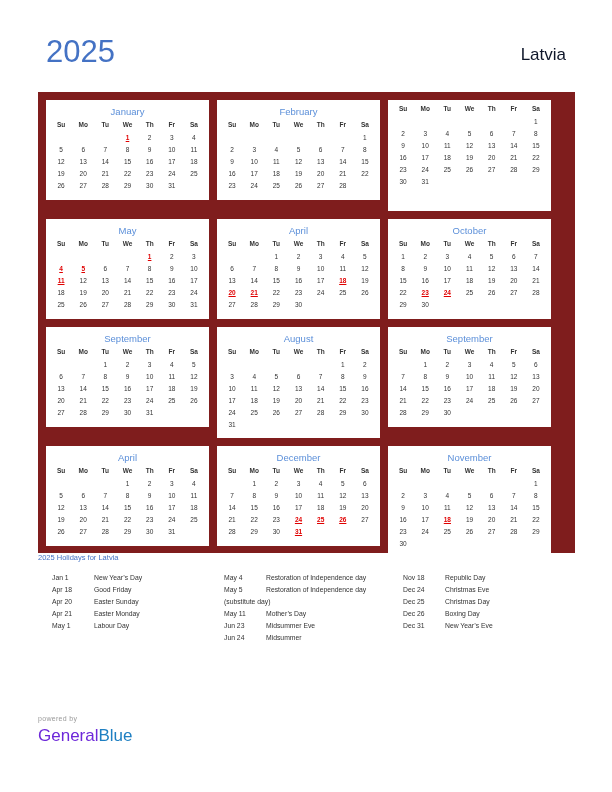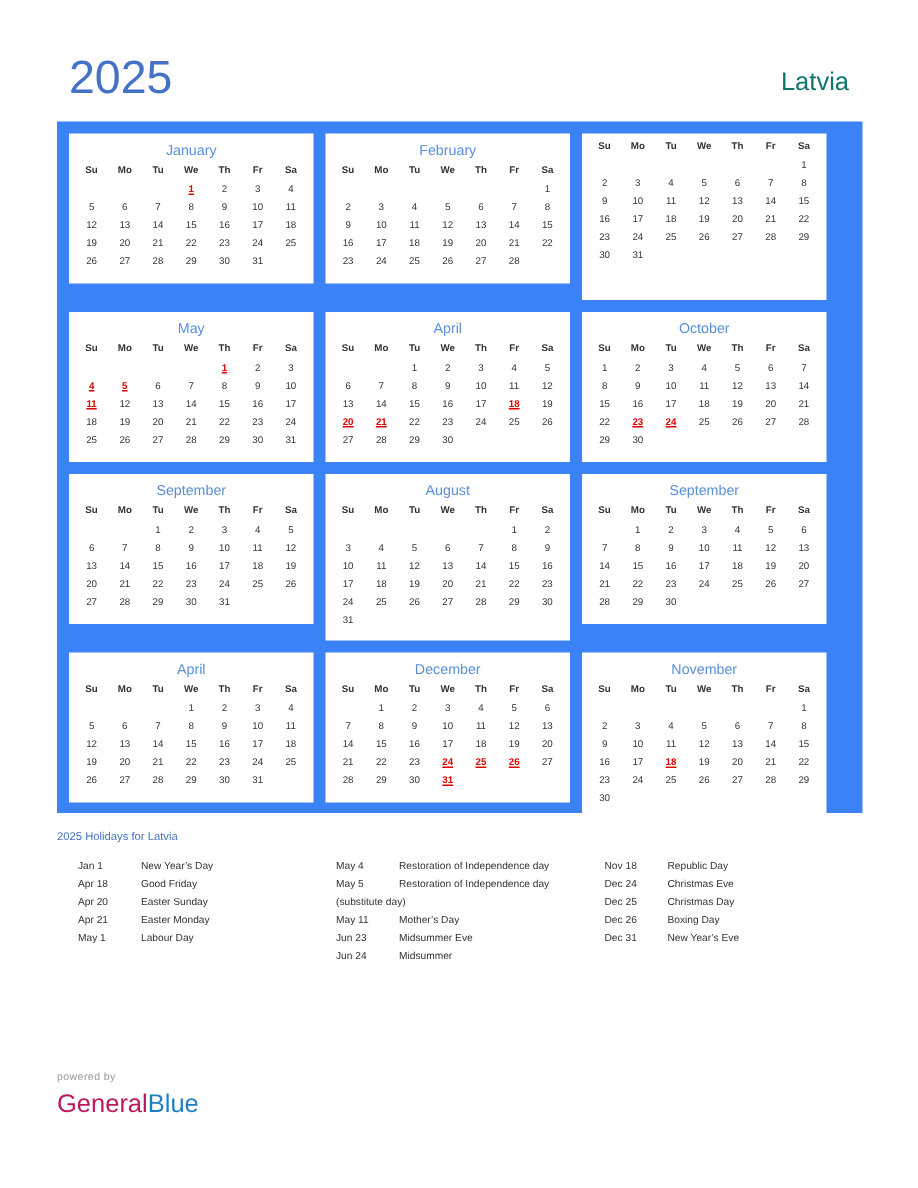--- a/index.html
+++ b/index.html
@@ -39,34 +39,34 @@
     color: #4472C4;
     font-weight: normal;
     letter-spacing: 0px;
     line-height: 36px;
   }
   .country-title {
     position: absolute;
     right: 0;
     top: 10px;
     font-size: 17px;
-    color: #0f766e;
+    color: #0f172a;
     font-weight: normal;
     line-height: 22px;
     text-align: right;
   }
 
   
   .calendar-panel {
     position: absolute;
     left: 38px;
-    top: 81px;
+    top: 92px;
     width: 537px;
     height: 461px;
-    background: #3b82f6;
+    background: #7f1d1d;
   }
 
   .months-grid {
     position: absolute;
     left: 0;
     top: 0;
     width: 537px;
     display: flex;
     flex-wrap: wrap;
     align-content: flex-start;
@@ -175,21 +175,21 @@
     font-size: 7px;
     color: #999999;
     line-height: 10px;
     letter-spacing: 0.3px;
   }
   .logo {
     font-size: 17px;
     line-height: 21px;
     margin-top: 1px;
   }
-  .logo .general { color: #be185d; }
+  .logo .general { color: #6d28d9; }
   .logo .blue { color: #1E7FC2; }
 </style>
 </head>
 <body>
 
 <div class="page">
 
   <div class="header">
     <div class="year-title">2025</div>
     <div class="country-title">Latvia</div>

